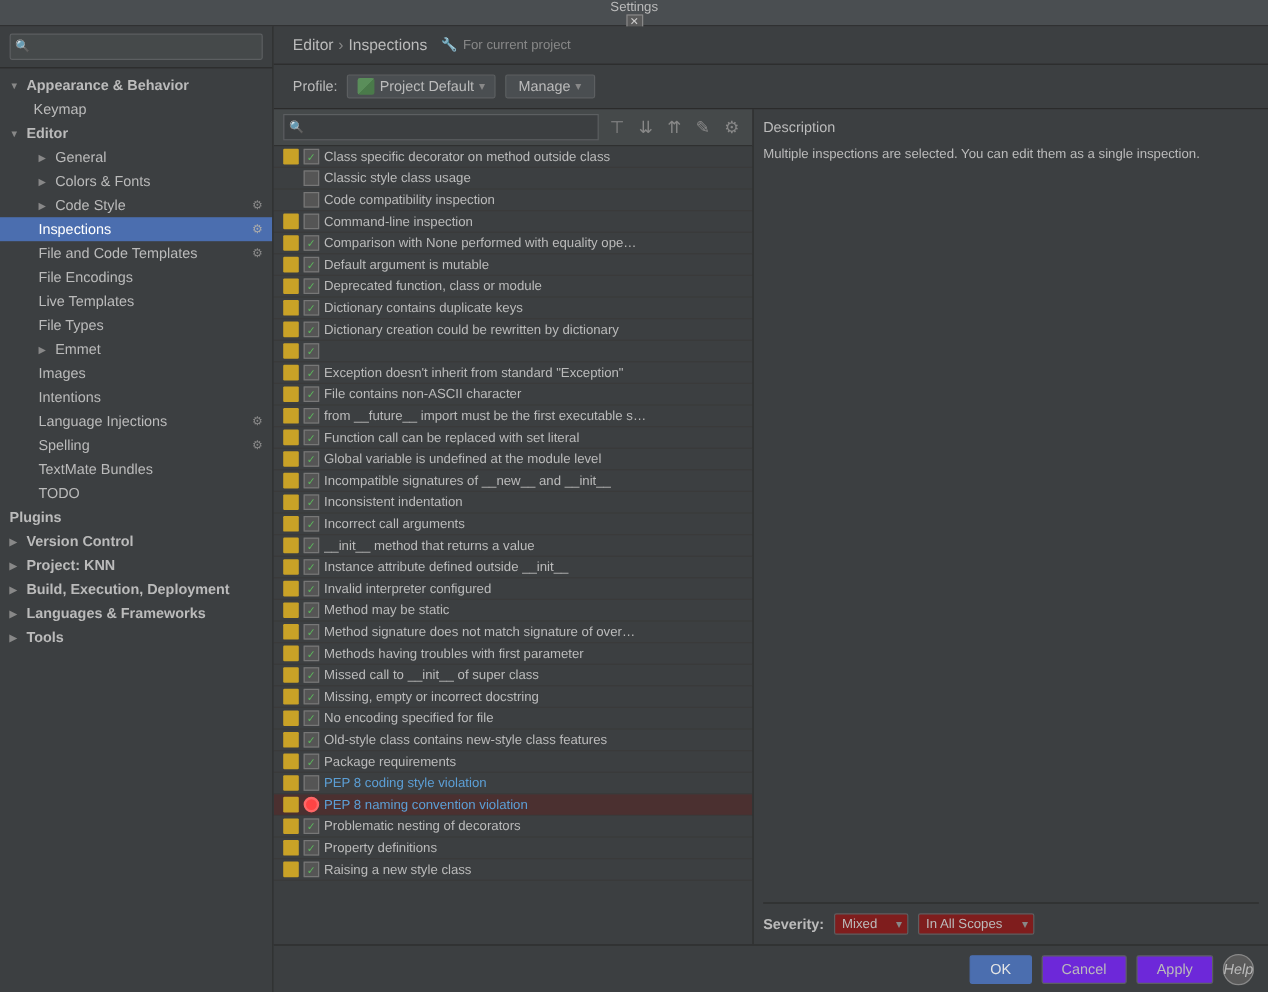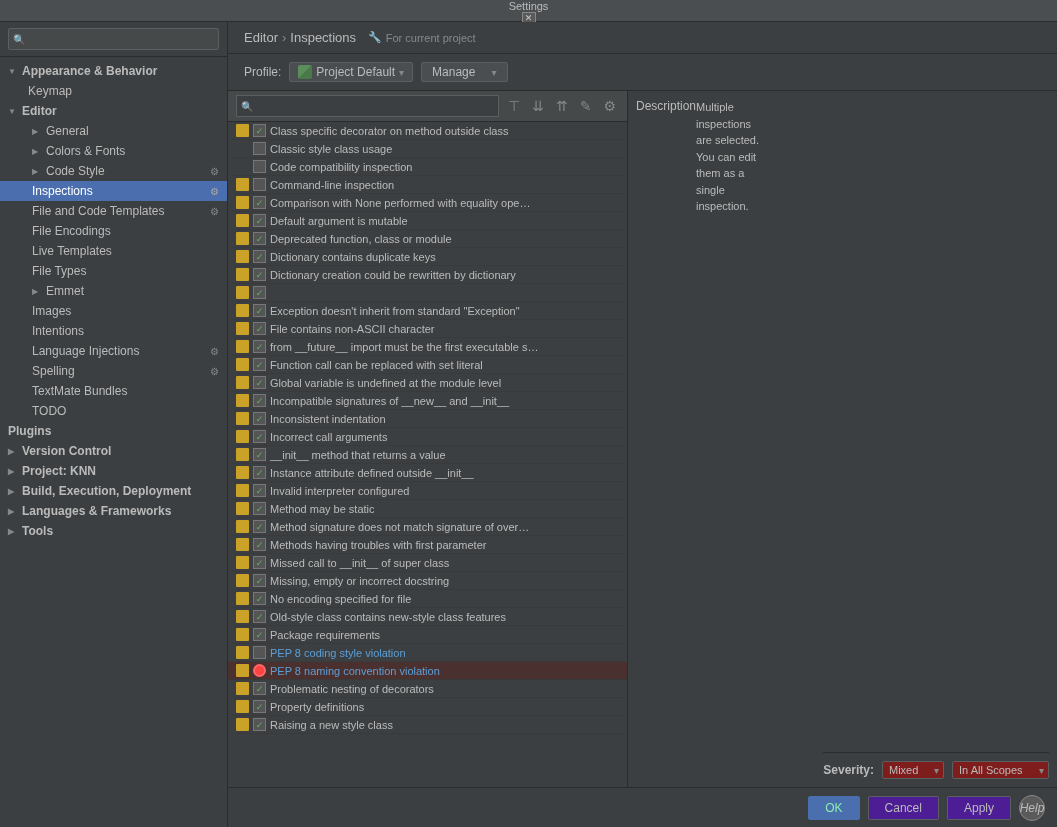--- a/index.html
+++ b/index.html
@@ -165,21 +165,21 @@
     }
     .manage-btn {
       background: #4a4e51;
       border: 1px solid #5c5f61;
       color: #bbbbbb;
       padding: 2px 10px;
       cursor: pointer;
       border-radius: 2px;
       display: flex;
       align-items: center;
-      gap: 16px;
+      gap: 4px;
       font-size: 12px;
     }
     
     .inspections-layout {
       display: flex;
       flex: 1;
       overflow: hidden;
     }
     .inspections-list-panel {
       width: 400px;
@@ -266,21 +266,21 @@
     }
     .check-box.red-circle {
       background: #ff4444;
       border: 2px solid #ff6666;
       border-radius: 50%;
     }
     
     .description-panel {
       flex: 1;
       display: flex;
-      flex-direction: row;
+      flex-direction: column;
       padding: 8px;
       overflow: hidden;
     }
     .desc-label {
       font-size: 12px;
       color: #bbbbbb;
       margin-bottom: 8px;
       font-weight: 500;
     }
     .desc-text {
@@ -333,27 +333,27 @@
       justify-content: flex-end;
       padding: 0 12px;
       gap: 8px;
     }
     .btn {
       padding: 4px 16px;
       border-radius: 2px;
       font-size: 12px;
       cursor: pointer;
       border: 1px solid #5c5f61;
-      background: #4c1d95;
+      background: #6d28d9;
       color: #bbbbbb;
     }
     .btn.primary {
       background: #4b6eaf;
       border-color: #4b6eaf;
-      color: #86efac;
+      color: #e5e5e5;
     }
     .help-btn {
       width: 26px;
       height: 26px;
       border-radius: 50%;
       background: #5a5a5a;
       border: 1px solid #888;
       color: #bbbbbb;
       font-size: 12px;
       cursor: pointer;

